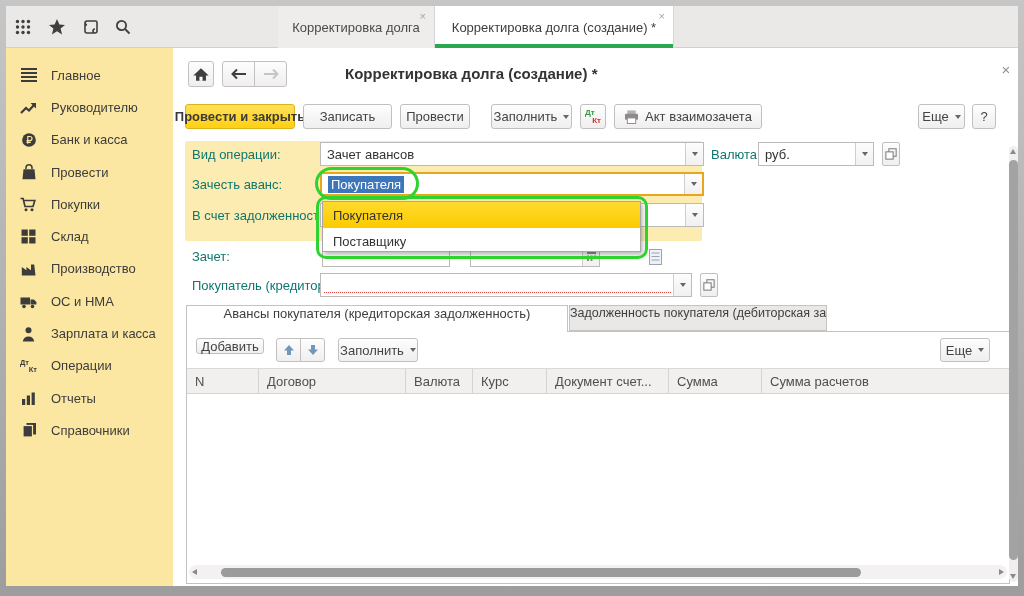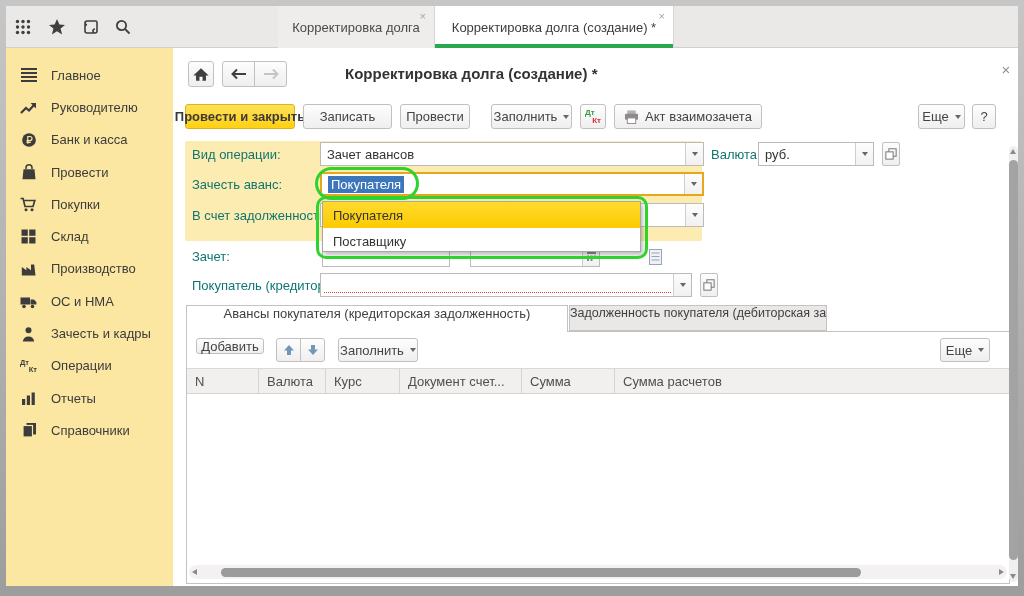--- a/index.html
+++ b/index.html
@@ -220,21 +220,21 @@
           </span>
         <span>ОС и НМА</span>
       </div>
       <div class="side-item">
         <span class="sicon">
           <svg width="15" height="16" viewBox="0 0 15 16">
             <circle cx="7.5" cy="4.2" r="3" fill="#3c3c3c"></circle>
             <path d="M1.8 15.5 a5.8 6 0 0 1 11.4 0 z" fill="#3c3c3c"></path>
           </svg>
           </span>
-        <span>Зачесть и кадры</span>
+        <span>Зарплата и касса</span>
       </div>
       <div class="side-item">
         <span class="sicon">
           <span class="dtkt-mini">
               <i>Дт</i>
               <i>Кт</i>
             </span>
         </span>
         <span>Операции</span>
       </div>
@@ -434,20 +434,21 @@
         <span>Заполнить</span>
           <span class="caret"></span>
       </div>
       <div class="btn" style="left:767px;top:290px;width:50px;height:24px">
         <span>Еще</span>
           <span class="caret"></span>
       </div>
 
       <div id="thead">
         <div class="hcell" style="width:72px">N</div>
+        <div class="hcell" style="width:147px">Договор</div>
         <div class="hcell" style="width:67px">Валюта</div>
         <div class="hcell" style="width:74px">Курс</div>
         <div class="hcell" style="width:122px">Документ счет...</div>
         <div class="hcell" style="width:93px">Сумма</div>
         <div class="hcell">Сумма расчетов</div>
       </div>
 
       <div id="hscroll">
         <span class="sarr" id="hs-left"></span>
         <div id="hthumb"></div>

